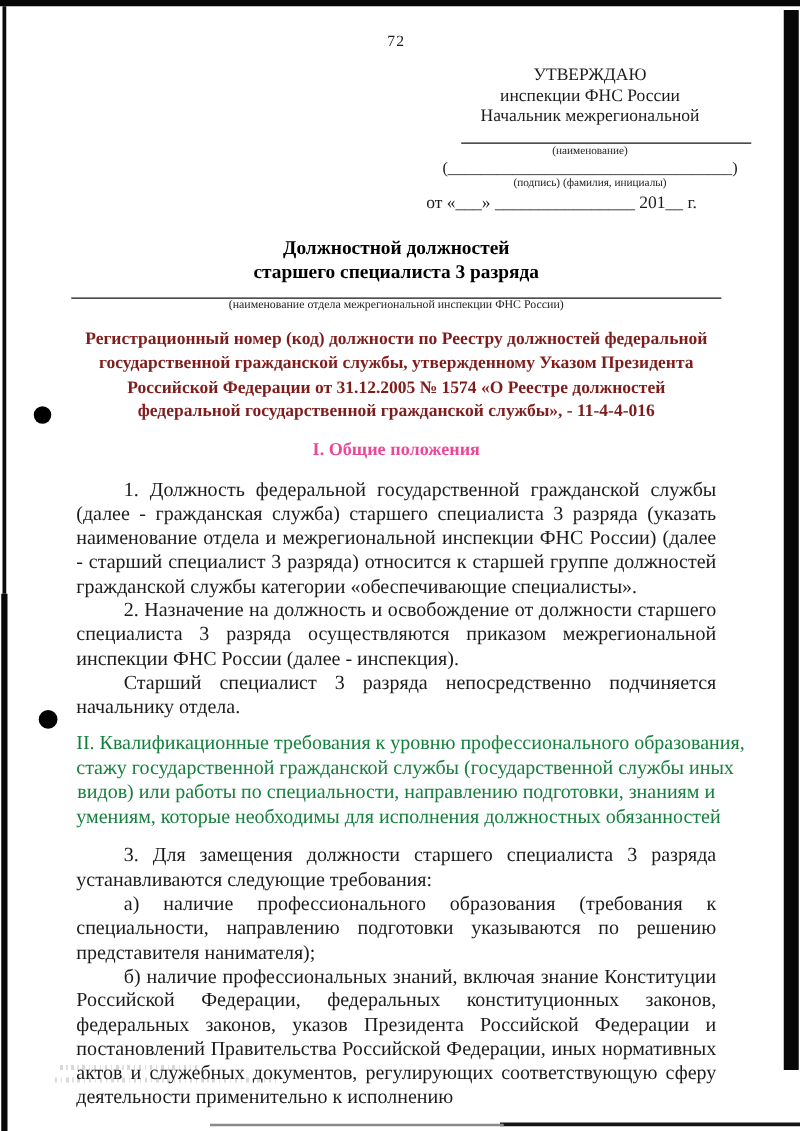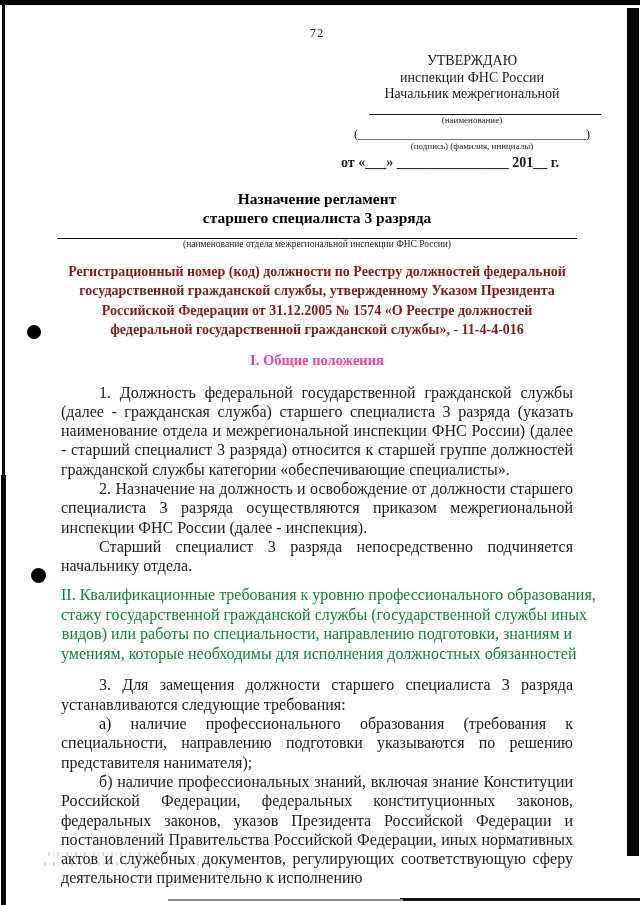--- a/index.html
+++ b/index.html
@@ -23,21 +23,21 @@
   .stamp-row-1{left:48px;top:852px;width:112px;}
   .stamp-row-2{left:44px;top:862px;width:178px;}
 
   
   #content{position:absolute;left:61px;top:0;width:512px;}
   .page-num{margin-top:26px;text-align:center;font-size:12.5px;letter-spacing:1px;}
   .approval{width:274px;margin:12px -36px 0 auto;text-align:center;font-size:14px;line-height:16.5px;}
   .approval .sig-rule{height:0;border-bottom:1.6px solid #141414;margin:11px 8px 0 34px;}
   .cap{font-size:9px;line-height:11px;color:#222;}
   .blank-line{font-size:13px;line-height:15px;letter-spacing:0;white-space:nowrap;}
-  .date-line{text-align:left;font-size:14px;line-height:17px;margin-top:2px;padding-left:6px;white-space:nowrap;font-weight:bold;}
+  .date-line{text-align:left;font-size:14px;line-height:17px;margin-top:2px;padding-left:6px;white-space:nowrap;}
   .doc-title{margin-top:18px;text-align:center;font-weight:bold;font-size:15.5px;line-height:19.5px;color:#000;}
   .dept-rule{height:0;border-bottom:1.8px solid #151515;margin:10px -4px 0 -4px;}
   .registration{margin-top:12px;text-align:center;font-weight:bold;font-size:14px;line-height:19.5px;color:#7f1d1d;}
   .registration div{white-space:nowrap;}
   .sec-heading{margin-top:12px;text-align:center;font-weight:bold;font-size:14.5px;line-height:17px;color:#ec4899;}
   .sec2-heading{margin-top:10px;text-align:center;font-weight:normal;font-size:16px;line-height:19.5px;color:#15803d;}
   .sec2-heading div{white-space:nowrap;}
   .doc-body p{margin:0;font-size:16px;line-height:19.3px;text-align:justify;text-indent:38px;}
   .doc-body p.first{margin-top:14px;}
   .doc-body p.first2{margin-top:12px;}
@@ -65,21 +65,21 @@
     <div>инспекции ФНС России</div>
     <div>Начальник межрегиональной</div>
     <div class="sig-rule"></div>
     <div class="cap">(наименование)</div>
     <div class="blank-line">(___________________________________)</div>
     <div class="cap">(подпись) (фамилия, инициалы)</div>
     <div class="date-line">от «___» ________________ 201__ г.</div>
   </div>
 
   <div class="doc-title">
-    <div>Назначение регламент</div>
+    <div>Должностной должностей</div>
     <div>старшего специалиста 3 разряда</div>
   </div>
 
   <div class="dept-rule"></div>
   <div class="cap" style="text-align:center;font-size:9.5px;">(наименование отдела межрегиональной инспекции ФНС России)</div>
 
   <div class="registration">
     <div>Регистрационный номер (код) должности по Реестру должностей федеральной</div>
     <div>государственной гражданской службы, утвержденному Указом Президента</div>
     <div>Российской Федерации от 31.12.2005 № 1574 «О Реестре должностей</div>

